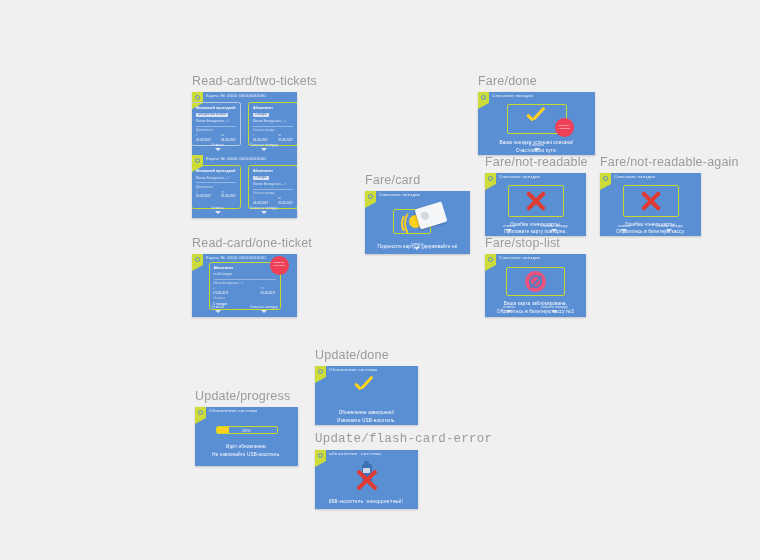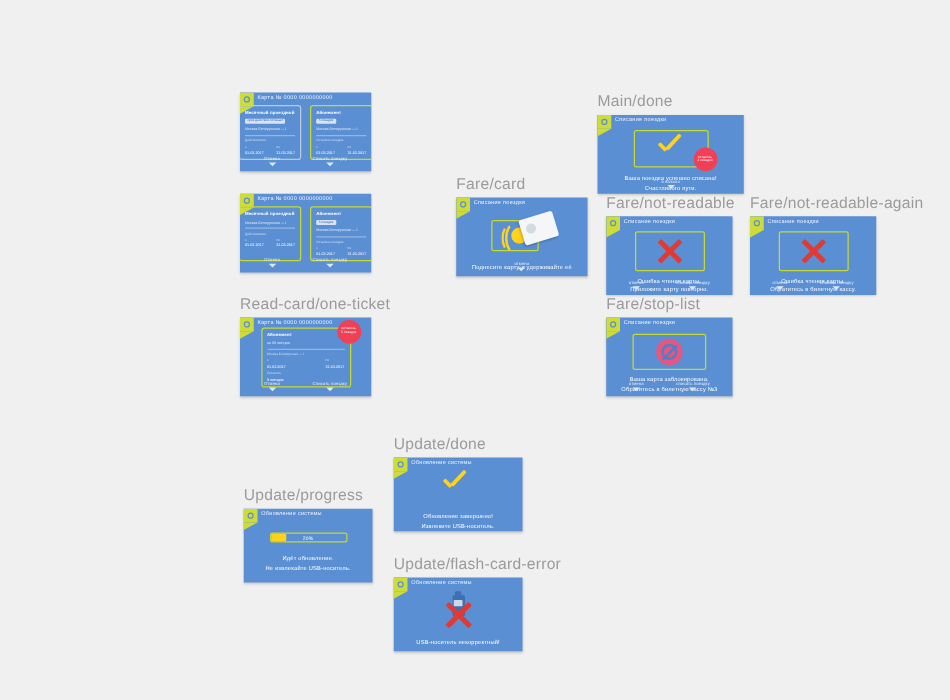--- a/index.html
+++ b/index.html
@@ -194,20 +194,21 @@
   .usbx:before{transform:rotate(45deg);}
   .usbx:after{transform:rotate(-45deg);}
 </style>
 </head>
 <body>
 
 <div class="canvas">
 
 
   <div class="group" style="left:192px;top:74px;">
+    <div class="group-title">Read-card/two-tickets</div>
     <div class="screen" style="width:105px;height:63px;">
       <div class="flag">
           <span class="flag-dot"></span>
         </div>
       <div class="scr-head">Карта № 0000 0000000000</div>
       <div class="body" style="top:13px;bottom:12px;">
         <div class="panels">
           <div class="panel grey">
             <div class="p-title">Месячный проездной</div>
             <div class="p-chip">срок действия истекает</div>
@@ -350,21 +351,21 @@
           <span class="chev"></span>
         </div>
         <div class="btn">
           <span>Списать поездку</span>
           <span class="chev"></span>
         </div>
       </div>
     </div>
   </div>
 
-  <div class="group" style="left:365px;top:140px;">
+  <div class="group" style="left:365px;top:173px;">
     <div class="group-title">Fare/card</div>
     <div class="screen" style="width:105px;height:63px;">
       <div class="flag">
           <span class="flag-dot"></span>
         </div>
       <div class="scr-head">Списание поездки</div>
       <div class="body">
         <div class="nfc">
           <div class="nfc-frame"></div>
           <div class="nfc-dot"></div>
@@ -377,21 +378,21 @@
       <div class="btnbar">
         <div class="btn">
           <span>отмена</span>
           <span class="chev"></span>
         </div>
       </div>
     </div>
   </div>
 
   <div class="group" style="left:478px;top:74px;">
-    <div class="group-title">Main/done</div>
+    <div class="group-title">Fare/done</div>
     <div class="screen" style="width:117px;height:63px;">
       <div class="flag">
           <span class="flag-dot"></span>
         </div>
       <div class="scr-head">Списание поездки</div>
       <div class="body">
         <div class="iconframe" style="position:relative;">
           <div class="check"></div>
           <div class="badge" style="right:-8px;bottom:-4px;top:auto;">
             <span>осталось</span>
@@ -517,21 +518,21 @@
         <div class="progress">
           <div class="progress-fill" id="progress-fill" style="width: 20%;"></div>
           <div class="progress-label">20%</div>
         </div>
         <div class="msg" style="margin-top:9px;">Идёт обновление.
 Не извлекайте USB-носитель.</div>
       </div>
     </div>
   </div>
 
-  <div class="group" style="left:315px;top:444px;">
+  <div class="group" style="left:315px;top:432px;font-family:Liberation Mono, monospace;">
     <div class="group-title">Update/flash-card-error</div>
     <div class="screen" style="width:103px;height:59px;">
       <div class="flag">
           <span class="flag-dot"></span>
         </div>
       <div class="scr-head">Обновление системы</div>
       <div class="body" style="top:11px;">
         <div class="usbwrap">
           <div class="usb"></div>
           <div class="usbx"></div>

